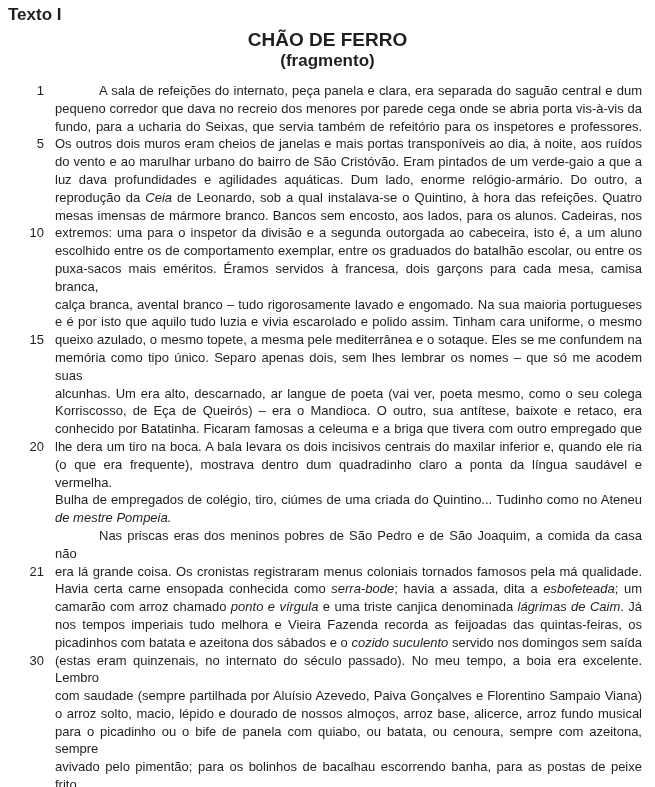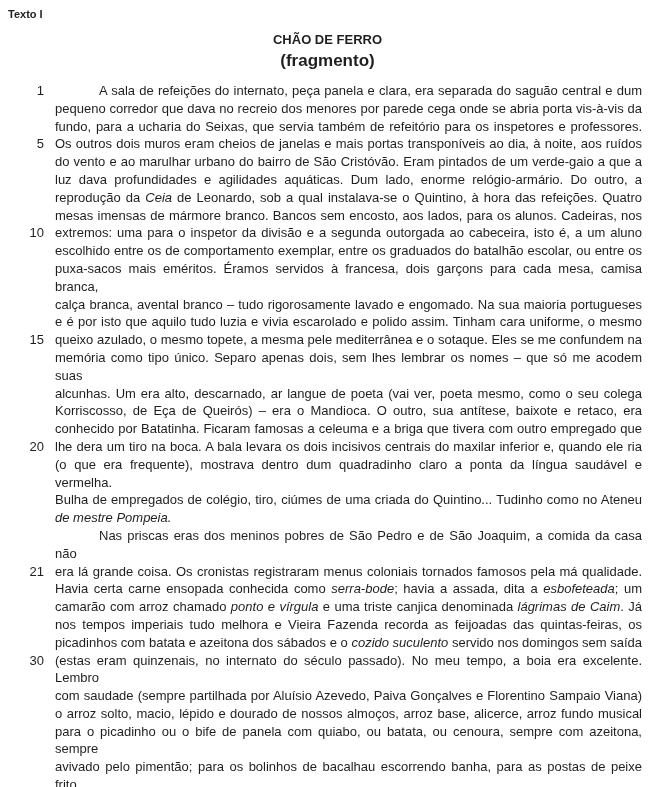--- a/index.html
+++ b/index.html
@@ -8,28 +8,28 @@
     height: 787px;
     background: #ffffff;
     color: #1f1f1f;
     font-family: "Liberation Sans", sans-serif;
     overflow: hidden;
   }
   .doc { padding-top: 6px; }
 
   .texto-label {
     font-weight: bold;
-    font-size: 11px;
+    font-size: 17px;
     line-height: 17px;
     padding-left: 8px;
   }
   .title {
     text-align: center;
     font-weight: bold;
-    font-size: 13px;
+    font-size: 19px;
     line-height: 17px;
     margin-top: 8px;
   }
   .subtitle {
     text-align: center;
     font-weight: bold;
     font-size: 17px;
     line-height: 17px;
     margin-top: 4px;
   }

